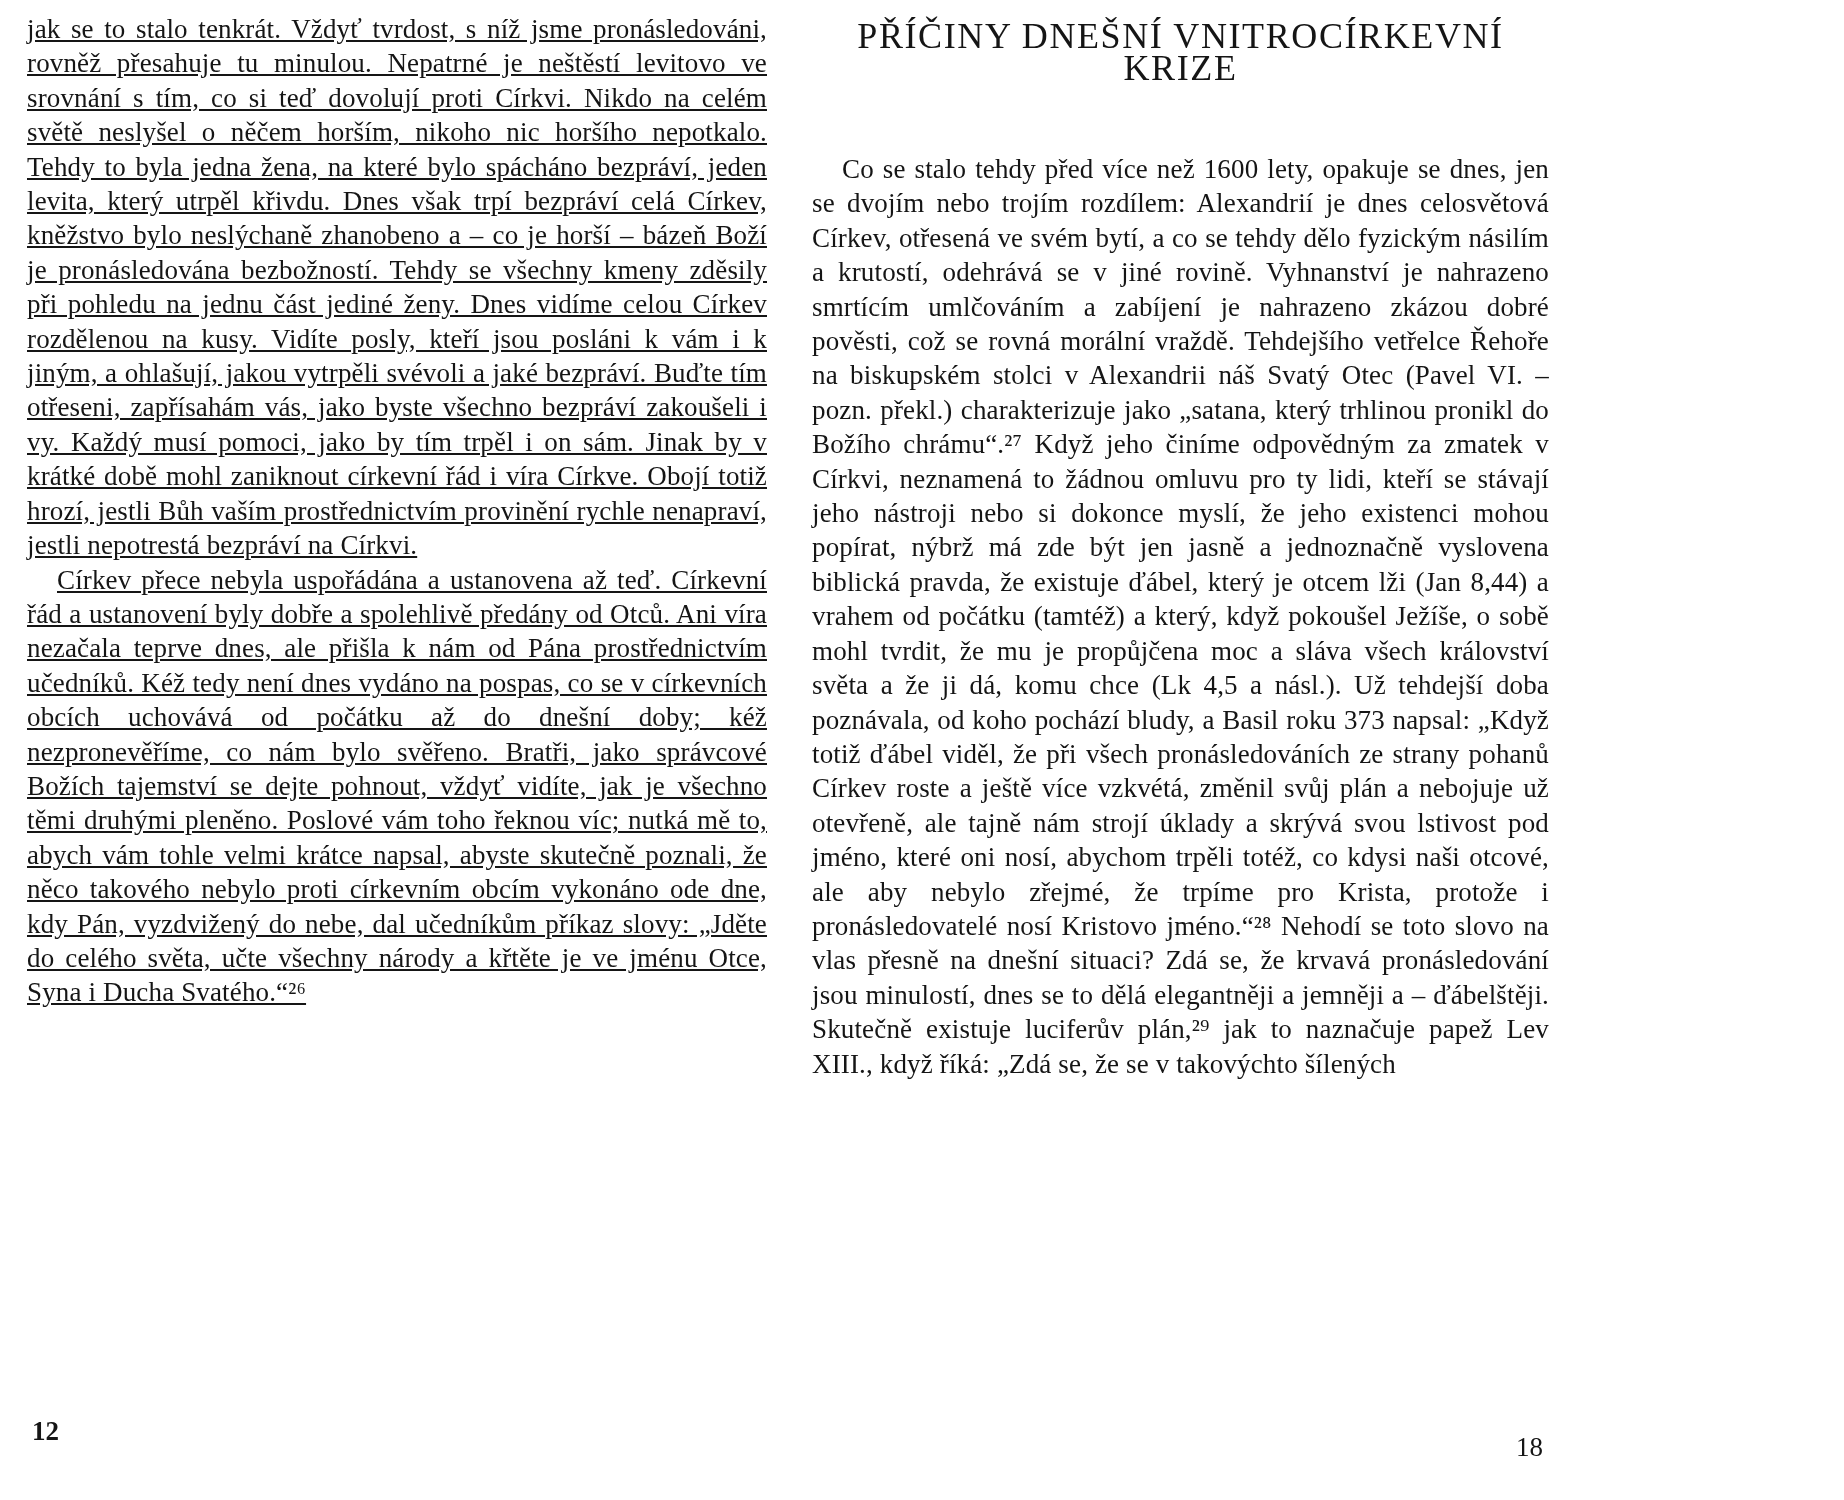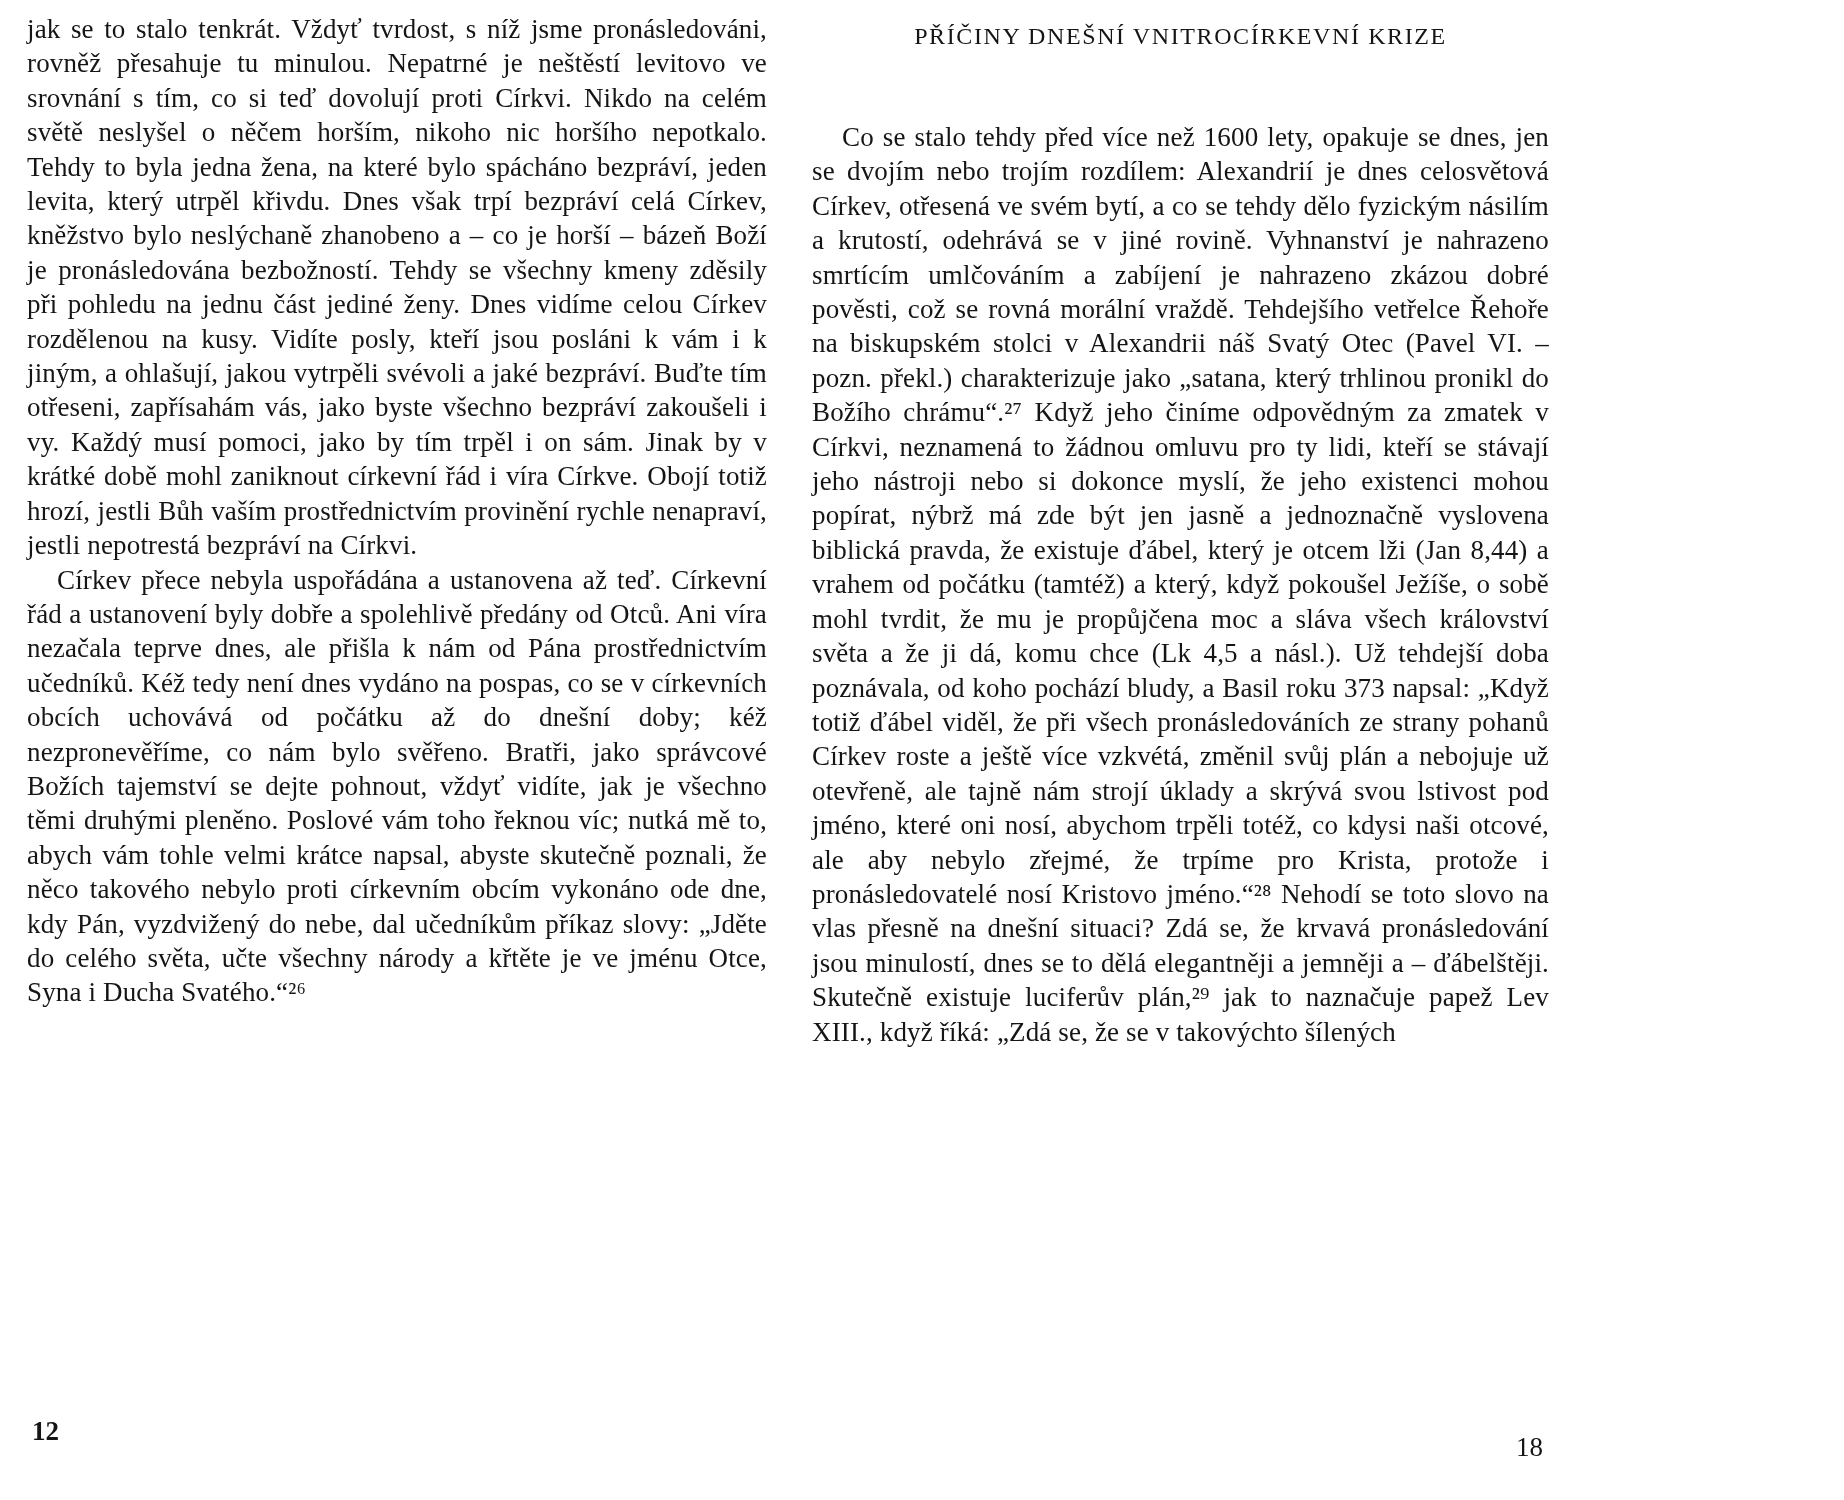--- a/index.html
+++ b/index.html
@@ -16,41 +16,42 @@
     overflow: hidden;
   }
   .page-column {
     position: absolute;
     top: 0;
   }
   .left-column {
     left: 27px;
     width: 740px;
     padding-top: 12px;
+    text-decoration: underline;
   }
   .right-column {
     left: 812px;
     width: 737px;
     padding-top: 20px;
   }
   p.body-par {
     margin: 0;
     font-size: 27px;
     line-height: 34.4px;
     text-align: justify;
     hyphens: auto;
     -webkit-hyphens: auto;
     letter-spacing: 0.15px;
   }
   p.body-par.indent {
     text-indent: 30px;
   }
   h1.chapter-title {
     margin: 0;
-    font-size: 24px;
+    font-size: 36px;
     font-weight: normal;
     text-align: center;
     letter-spacing: 1.6px;
     line-height: 32px;
   }
   .right-column p.body-par {
     margin-top: 68px;
   }
   .page-number {
     position: absolute;

